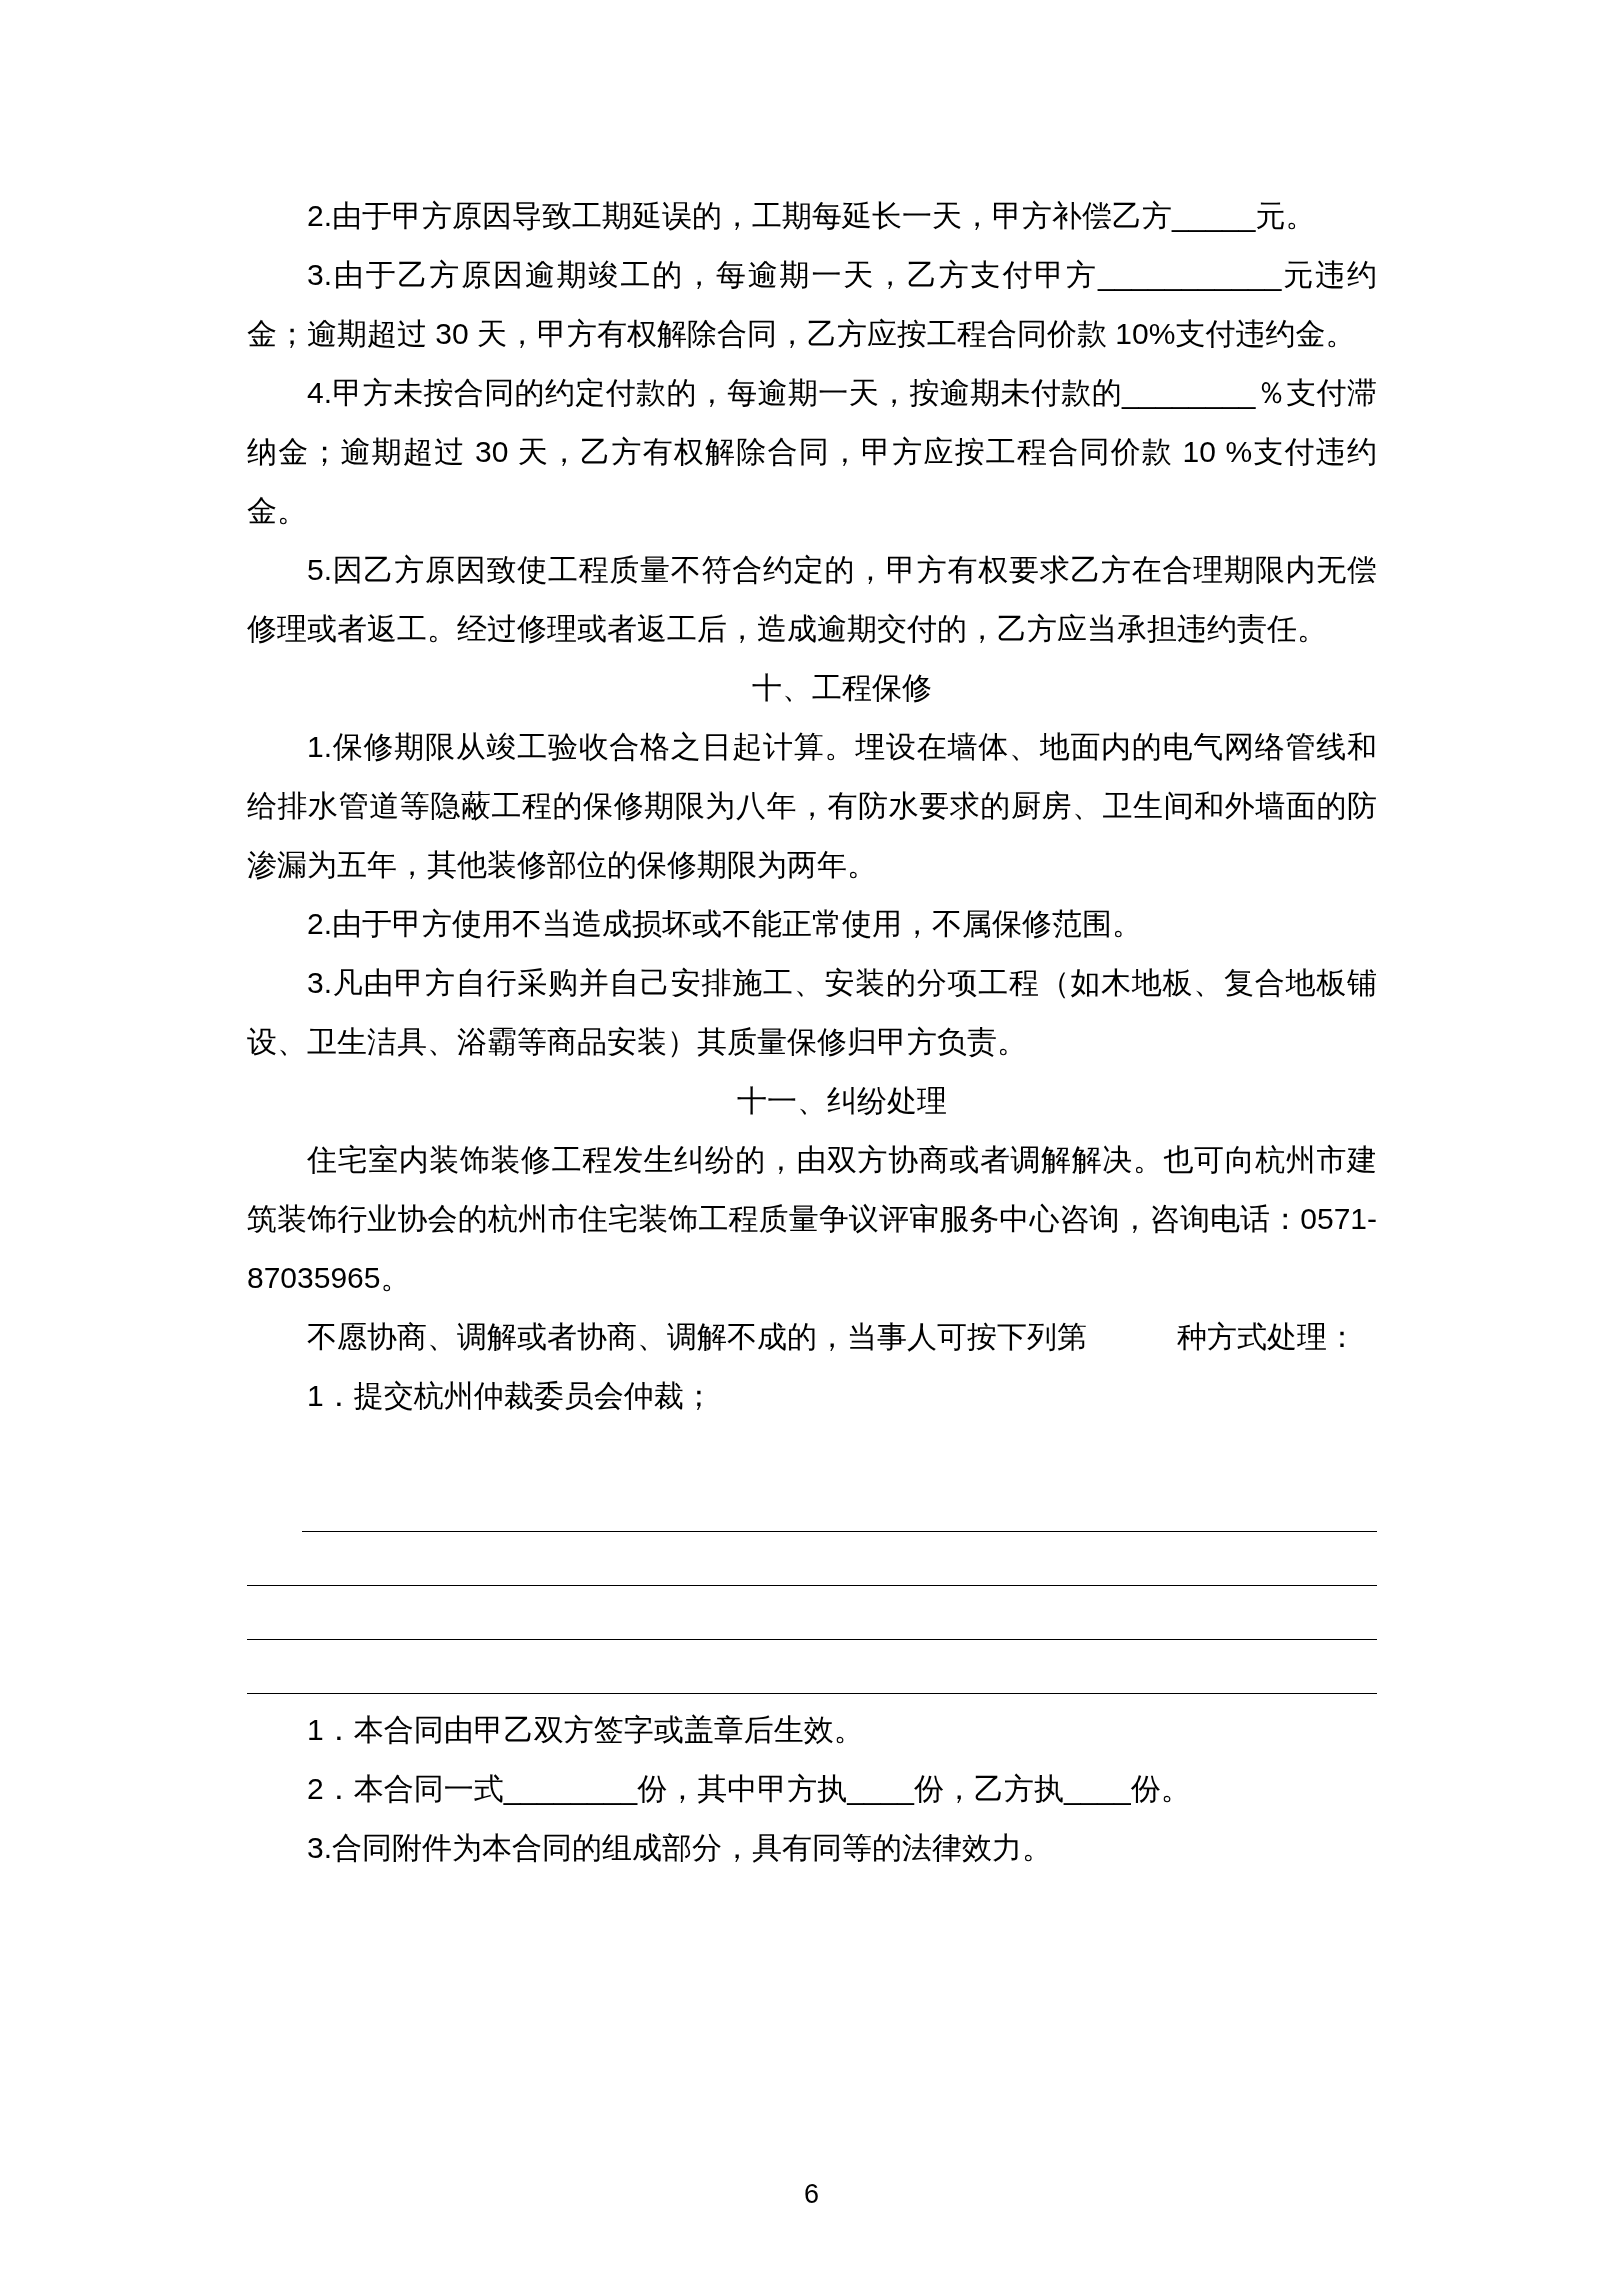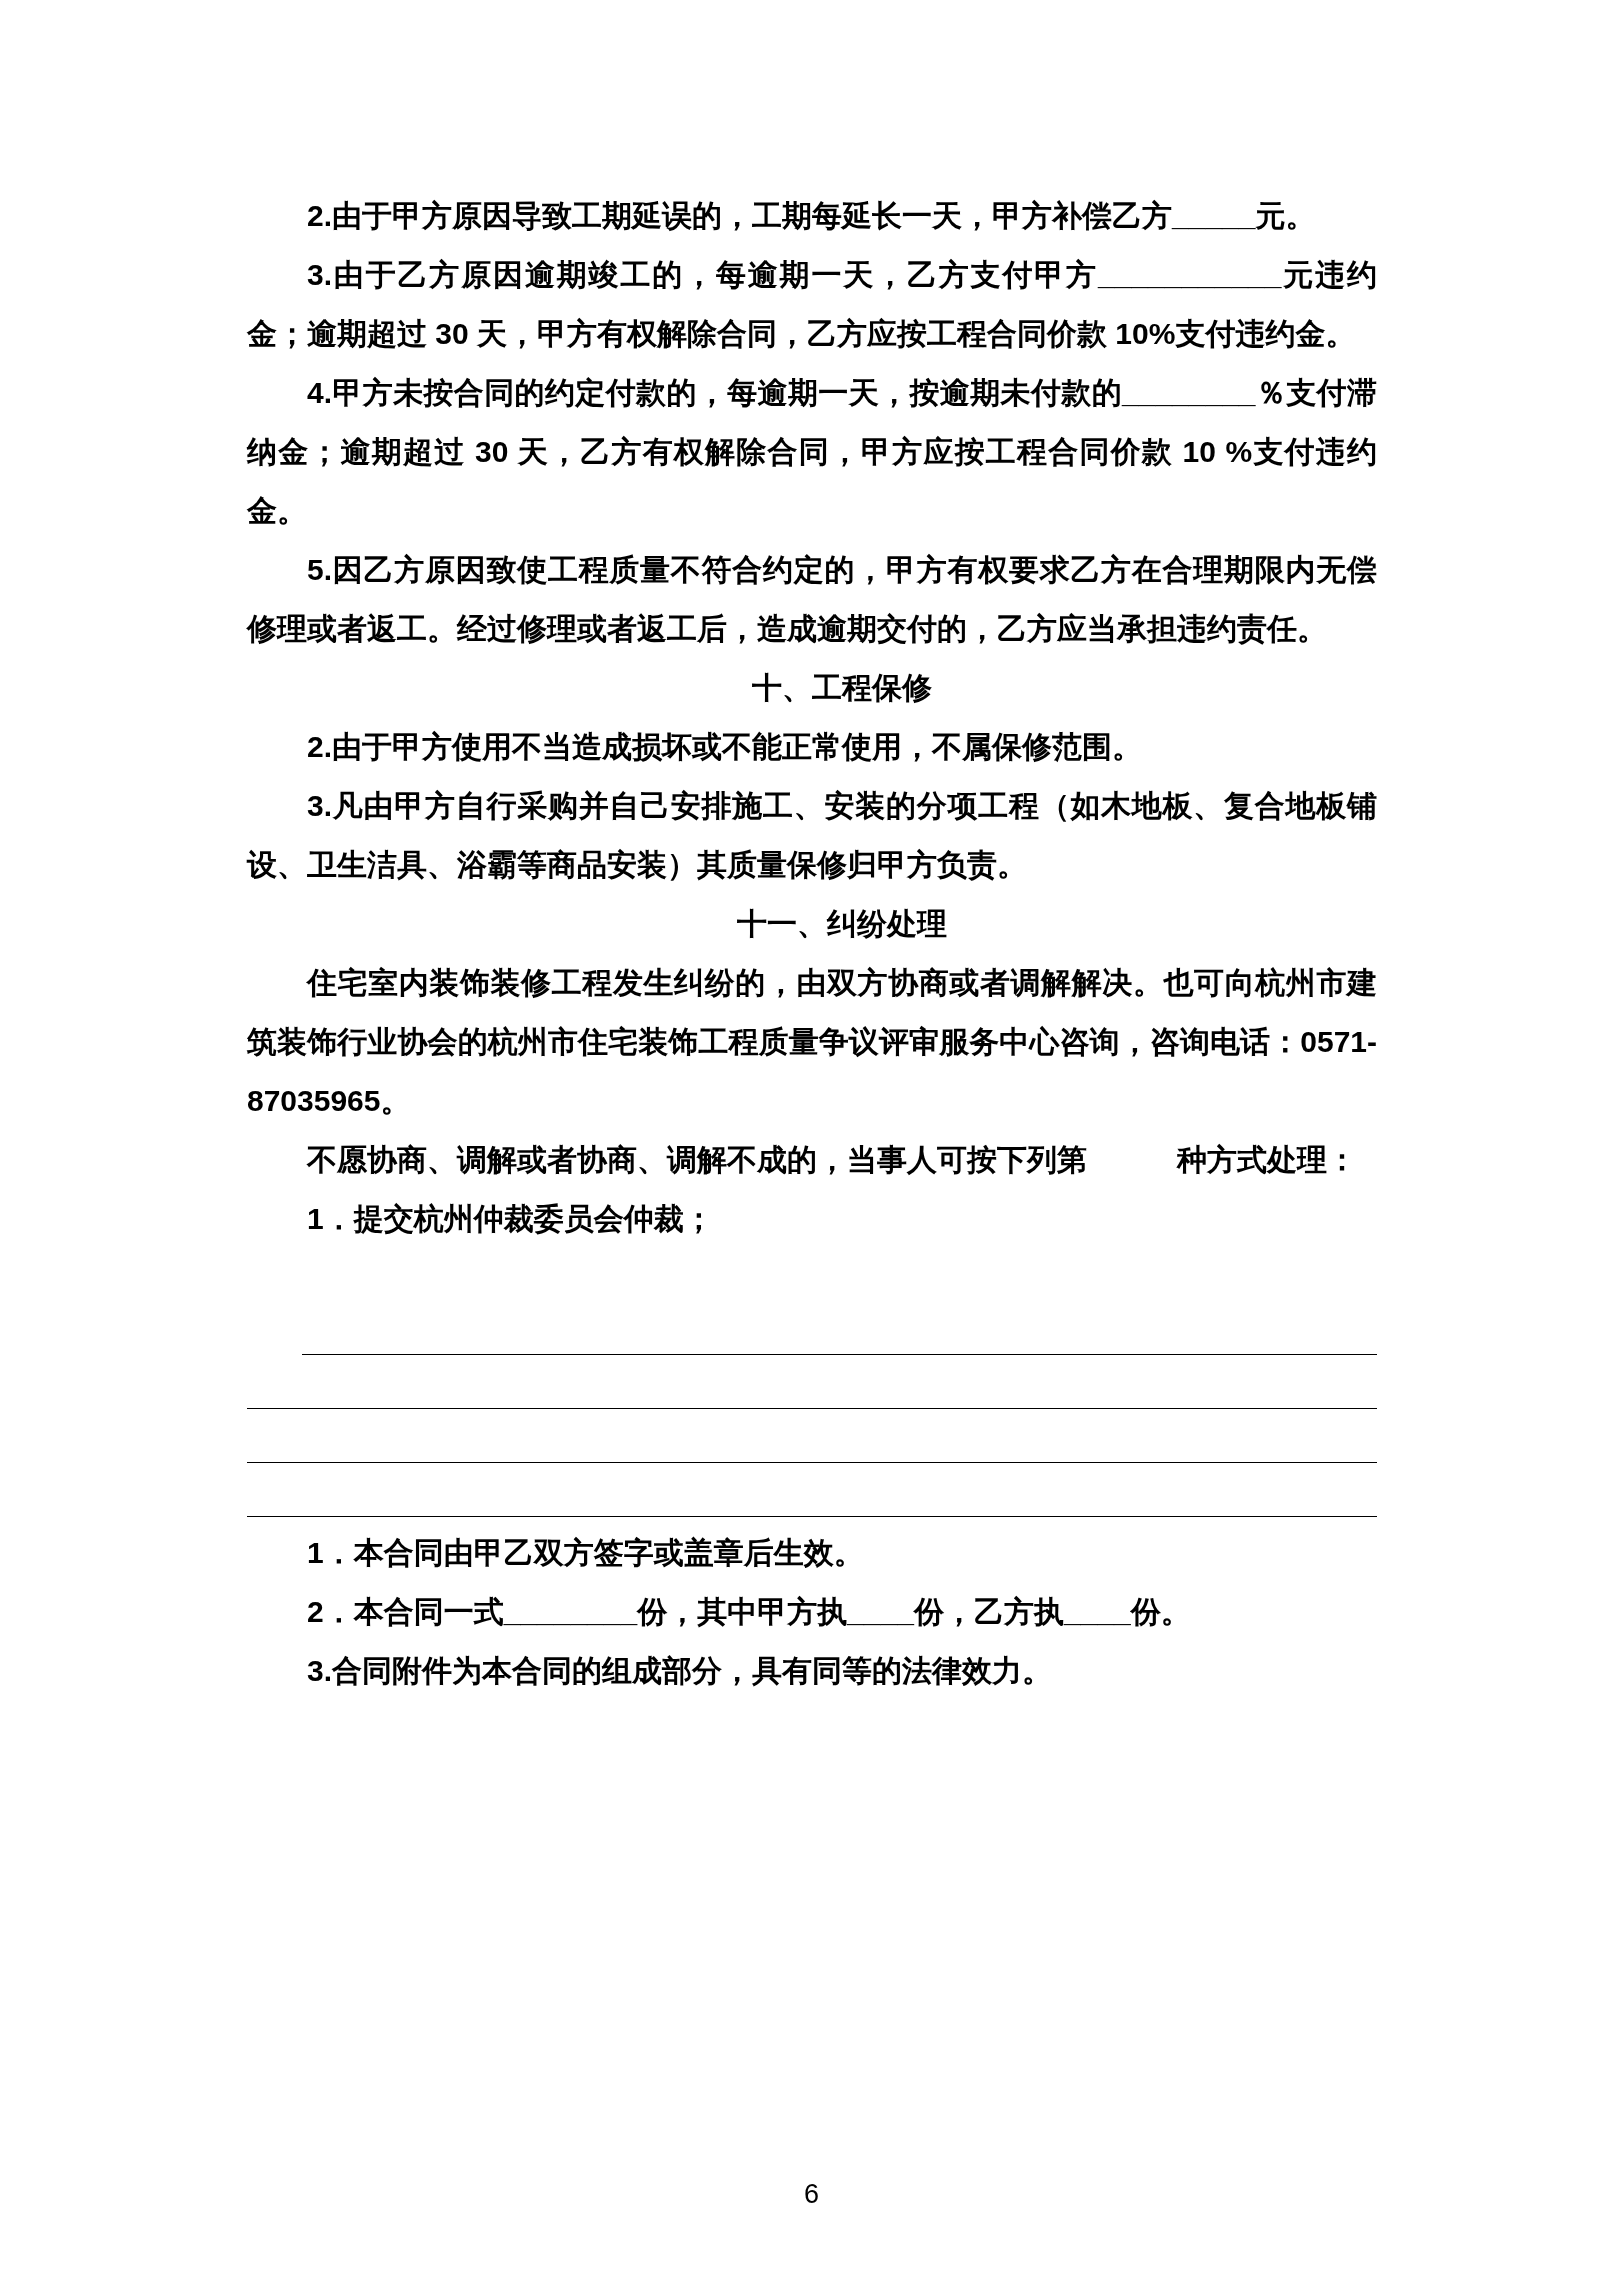--- a/index.html
+++ b/index.html
@@ -15,21 +15,20 @@
     background: #ffffff;
     overflow: hidden;
     font-family: "Liberation Sans", "DejaVu Sans", sans-serif;
     color: #000000;
   }
   .content {
     position: absolute;
     left: 247px;
     top: 186px;
     width: 1130px;
-    font-weight: bold;
   }
   .para {
     margin: 0;
     font-size: 30px;
     line-height: 59px;
     text-indent: 2em;
     text-align: justify;
     word-break: break-all;
     color: #000000;
   }
@@ -68,20 +67,21 @@
 
 <div class="page">
   <div class="content">
 
     <p class="para">2.由于甲方原因导致工期延误的，工期每延长一天，甲方补偿乙方_____元。</p>
     <p class="para">3.由于乙方原因逾期竣工的，每逾期一天，乙方支付甲方___________元违约金；逾期超过 30 天，甲方有权解除合同，乙方应按工程合同价款 10%支付违约金。</p>
     <p class="para">4.甲方未按合同的约定付款的，每逾期一天，按逾期未付款的________％支付滞纳金；逾期超过 30 天，乙方有权解除合同，甲方应按工程合同价款 10 %支付违约金。</p>
     <p class="para">5.因乙方原因致使工程质量不符合约定的，甲方有权要求乙方在合理期限内无偿修理或者返工。经过修理或者返工后，造成逾期交付的，乙方应当承担违约责任。</p>
 
     <p class="heading">十、工程保修</p>
+    <p class="para">1.保修期限从竣工验收合格之日起计算。埋设在墙体、地面内的电气网络管线和给排水管道等隐蔽工程的保修期限为八年，有防水要求的厨房、卫生间和外墙面的防渗漏为五年，其他装修部位的保修期限为两年。</p>
     <p class="para">2.由于甲方使用不当造成损坏或不能正常使用，不属保修范围。</p>
     <p class="para">3.凡由甲方自行采购并自己安排施工、安装的分项工程（如木地板、复合地板铺设、卫生洁具、浴霸等商品安装）其质量保修归甲方负责。</p>
 
     <p class="heading">十一、纠纷处理</p>
     <p class="para">住宅室内装饰装修工程发生纠纷的，由双方协商或者调解解决。也可向杭州市建筑装饰行业协会的杭州市住宅装饰工程质量争议评审服务中心咨询，咨询电话：0571-87035965。</p>
     <p class="para">不愿协商、调解或者协商、调解不成的，当事人可按下列第　　　种方式处理：</p>
     <p class="para">1．提交杭州仲裁委员会仲裁；</p>
 
 
     <div class="blank-lines">

